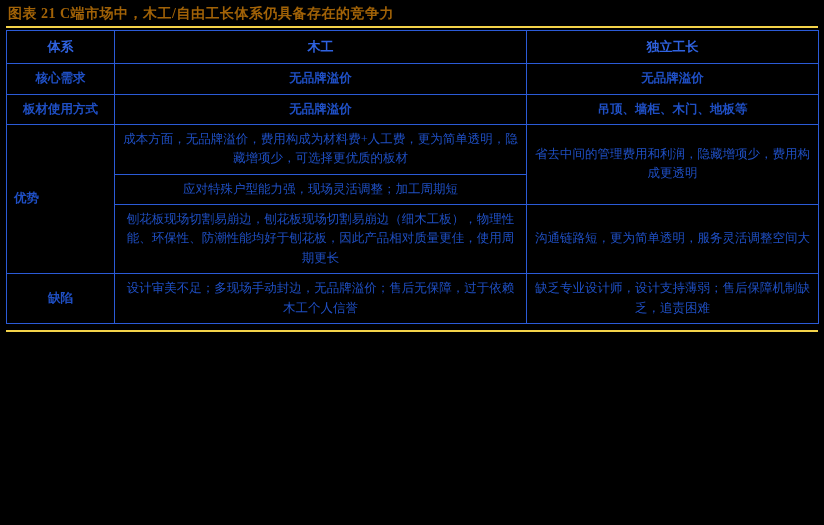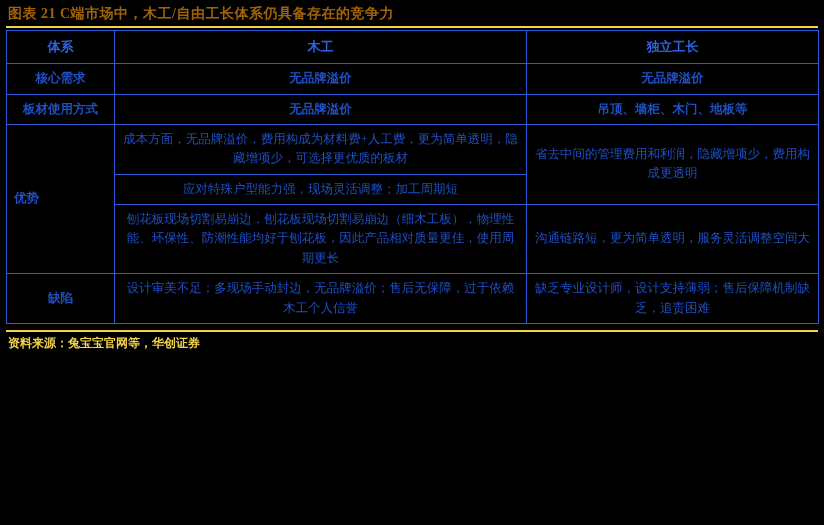--- a/index.html
+++ b/index.html
@@ -136,14 +136,13 @@
 
       <tr>
         <td class="c-mid">缺陷</td>
         <td class="cell-body">设计审美不足；多现场手动封边，无品牌溢价；售后无保障，过于依赖木工个人信誉</td>
         <td class="cell-body">缺乏专业设计师，设计支持薄弱；售后保障机制缺乏，追责困难</td>
       </tr>
     </tbody>
   </table>
 
   <div class="source-rule"></div>
-  <div class="source-text">资料来源：兔宝宝官网等，华创证券</div>
 </div>
 
 </body></html>

